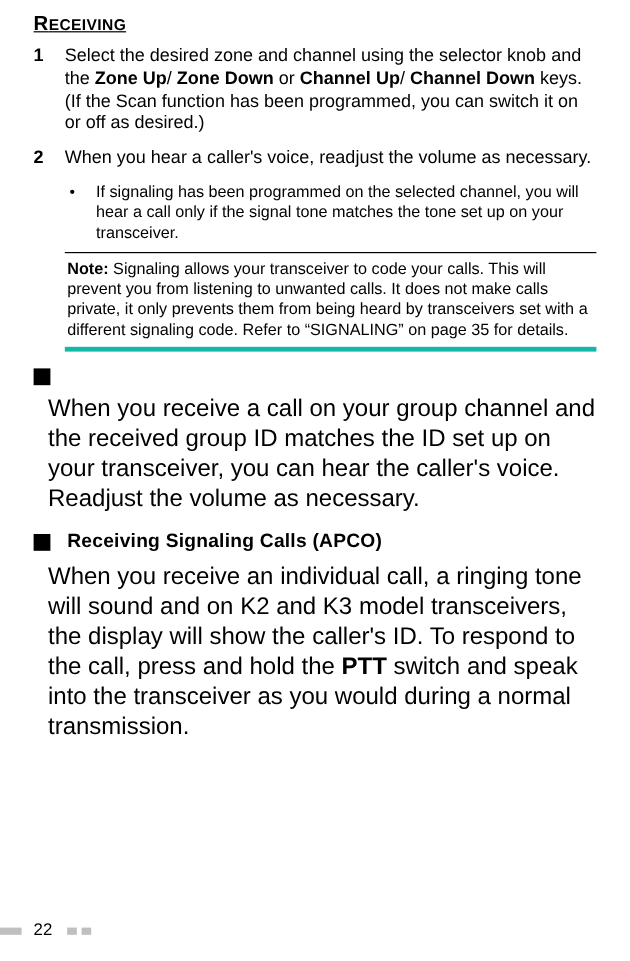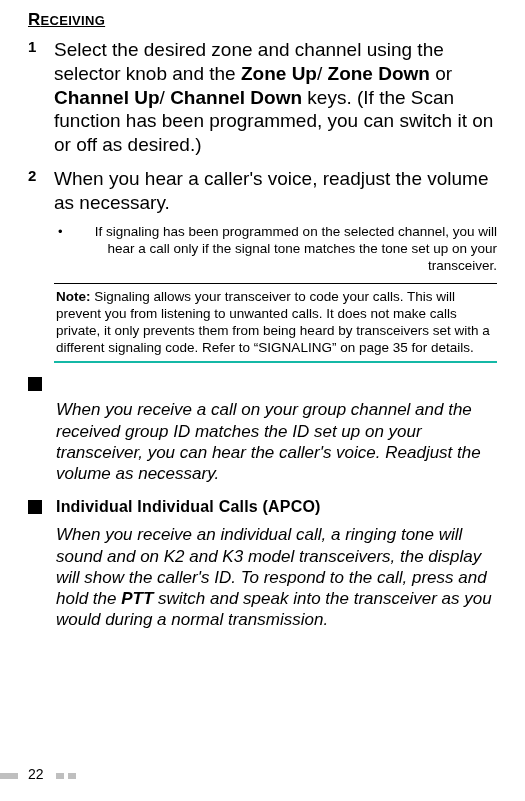--- a/index.html
+++ b/index.html
@@ -24,44 +24,43 @@
     display: flex;
     margin-bottom: 10px;
   }
   .step-num {
     font-weight: bold;
     font-size: 15px;
     width: 26px;
     flex-shrink: 0;
   }
   .step-body {
-    font-size: 19px;
+    font-size: 15px;
     line-height: 1.25;
   }
   .step-body b { font-weight: bold; }
   .bullet {
     display: flex;
     margin: 6px 0 8px 26px;
   }
   .bullet-dot {
     width: 26px;
     flex-shrink: 0;
     font-size: 13px;
     line-height: 1.3;
     text-align: left;
     padding-left: 4px;
   }
   .bullet-body {
     font-size: 13.5px;
     line-height: 1.25;
-    text-align: right;
   }
   .note-box {
     border-top: 1px solid #000;
-    border-bottom: 2px solid #14b8a6;
+    border-bottom: 4px solid #14b8a6;
     margin: 4px 0 14px 26px;
     padding: 5px 2px 5px 2px;
     font-size: 13.5px;
     line-height: 1.25;
   }
   .note-box b { font-weight: bold; }
   .sub-heading-row {
     display: flex;
     align-items: center;
     margin: 14px 0 8px 0;
@@ -73,25 +72,24 @@
     flex-shrink: 0;
     margin-right: 14px;
   }
   .sub-heading {
     font-weight: bold;
     font-size: 16px;
     letter-spacing: 0.2px;
     font-stretch: condensed;
   }
   .sub-body {
-    font-size: 17px;
+    font-size: 20px;
     line-height: 1.25;
-    margin-left: 28px;
+    margin-left: 12px;
     margin-bottom: 10px;
-    font-style: italic;
   }
   .sub-body b { font-weight: bold; }
 
   .footer {
     position: absolute;
     left: 0;
     bottom: 18px;
     width: 100%;
     height: 14px;
   }
@@ -144,21 +142,21 @@
 
 <div class="note-box"><b>Note:</b>  Signaling allows your transceiver to code your calls.  This will prevent you from listening to unwanted calls.  It does not make calls private, it only prevents them from being heard by transceivers set with a different signaling code.  Refer to “SIGNALING” on page 35 for details.</div>
 
 <div class="sub-heading-row">
   <div class="black-square"></div>
 </div>
 <div class="sub-body">When you receive a call on your group channel and the received group ID matches the ID set up on your transceiver, you can hear the caller's voice.  Readjust the volume as necessary.</div>
 
 <div class="sub-heading-row">
   <div class="black-square"></div>
-  <div class="sub-heading">Individual Individual Calls (APCO)</div>
+  <div class="sub-heading">Receiving Signaling Calls (APCO)</div>
 </div>
 <div class="sub-body">When you receive an individual call, a ringing tone will sound and on K2 and K3 model transceivers, the display will show the caller's ID.  To respond to the call, press and hold the <b>PTT</b> switch and speak into the transceiver as you would during a normal transmission.</div>
 
 <div class="footer">
   <div class="footer-bar1"></div>
   <div class="footer-pagenum">22</div>
   <div class="footer-bar2"></div>
   <div class="footer-bar3"></div>
 </div>
 

